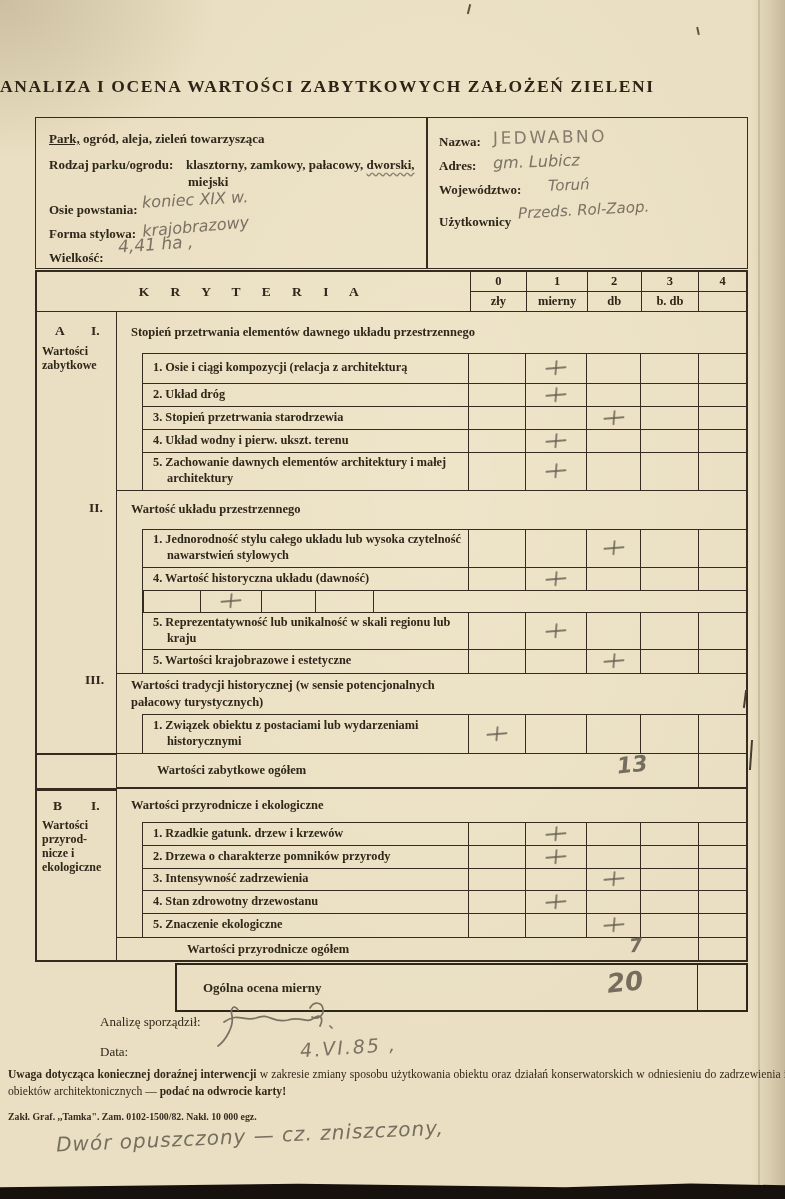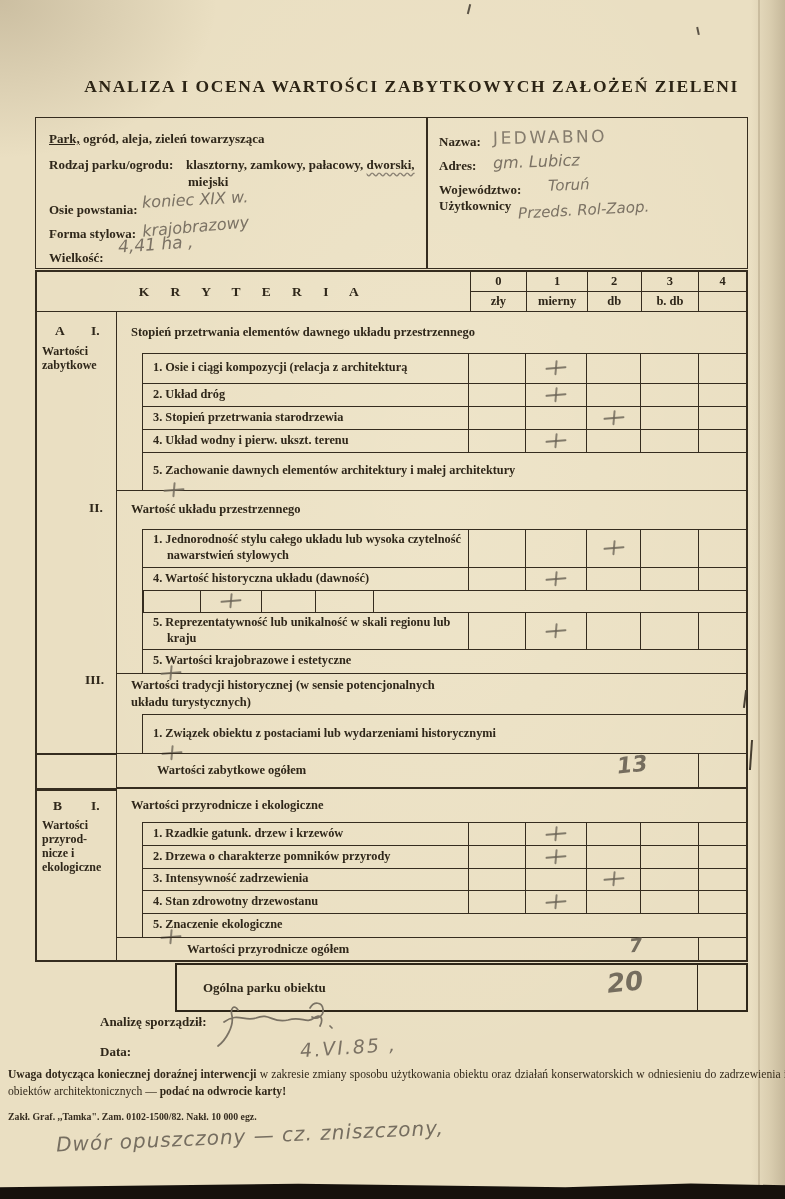--- a/index.html
+++ b/index.html
@@ -10,21 +10,21 @@
         background:radial-gradient(ellipse at 0% 0%,rgba(95,75,45,.22),rgba(95,75,45,0) 70%);}
   .shade-right{position:absolute;right:0;top:0;width:34px;height:100%;pointer-events:none;
         background:linear-gradient(to right,rgba(120,98,62,0),rgba(120,98,62,.14) 55%,rgba(92,72,42,.26));}
   .paper-crease{position:absolute;top:0;bottom:0;left:758px;width:2px;background:rgba(100,80,50,.20);}
   .shade-soft{position:absolute;inset:0;pointer-events:none;
         background:radial-gradient(ellipse at 55% 40%,rgba(255,250,230,.20),rgba(0,0,0,0) 60%);}
   .bottom-bar{position:absolute;left:0;right:0;bottom:0;height:19px;background:#16110c;
         clip-path:polygon(0 38%,38% 20%,72% 38%,88% 18%,100% 28%,100% 100%,0 100%);}
   
   .lbl{font-weight:bold;font-size:13px;}
-  .title{position:absolute;left:0;right:46px;top:76px;text-align:right;font-weight:bold;
+  .title{position:absolute;left:0;right:46px;top:76px;text-align:left;font-weight:bold;
          font-size:17.5px;letter-spacing:1.6px;color:#2c2415;}
   
   .hw{position:absolute;font-family:"DejaVu Sans",sans-serif;font-style:italic;color:#7b7264;
       font-size:15px;white-space:nowrap;}
   .hw-caps{font-style:normal;letter-spacing:2.5px;font-size:17px;color:#857c6d;}
   .hw-num{font-style:italic;color:#756d5e;}
   
   .info-box{position:absolute;left:35px;top:117px;width:711px;height:150px;border:1.8px solid #352c1f;}
   .info-div{position:absolute;left:390px;top:0;bottom:0;width:1.8px;background:#352c1f;}
   .underl{text-decoration:underline;}
@@ -48,38 +48,38 @@
   .side-line{position:absolute;left:0;right:0;height:1.5px;background:#352c1f;}
   .side-line.thick{height:2.5px;}
   .content{flex:1;display:flex;flex-direction:column;}
   .sec-head{display:flex;align-items:center;padding-left:14px;}
   .sec-head.bt{border-top:1.5px solid #352c1f;}
   .sec-head.btk{border-top:2.5px solid #352c1f;}
   .sec-head span{max-width:460px;line-height:1.35;}
   .sec-head.narrow span{max-width:330px;}
   .rows{margin-left:25px;border-left:1.5px solid #352c1f;border-top:1.5px solid #352c1f;}
   .row{display:flex;border-bottom:1.5px solid #352c1f;}
-  .row:last-child{border-bottom:none;flex-direction:column;}
+  .row:last-child{border-bottom:none;}
   .rl{flex:1;display:flex;flex-direction:column;justify-content:center;}
   .rl span{display:block;padding-left:24px;padding-right:4px;text-indent:-14px;line-height:1.3;font-size:12.3px;}
   .sc{position:relative;flex:none;border-left:1.5px solid #352c1f;}
   .sc.marked::before{content:"";position:absolute;left:50%;top:50%;width:21px;height:2px;
        background:#6e6759;opacity:.85;transform:translate(-50%,-50%) rotate(-5deg);border-radius:2px;}
   .sc.marked::after{content:"";position:absolute;left:50%;top:50%;width:2px;height:15px;
        background:#6e6759;opacity:.8;transform:translate(-50%,-52%) rotate(5deg);border-radius:2px;}
   .total-row{position:relative;display:flex;border-top:1.5px solid #352c1f;align-items:center;}
   .total-row .tl{flex:1;}
   .sc4{width:48px;align-self:stretch;border-left:1.5px solid #352c1f;}
   
   .overall-box{position:absolute;left:175px;top:963px;width:573px;height:49px;border:2.6px solid #2e2619;
       box-sizing:border-box;display:flex;align-items:center;font-weight:bold;font-size:13px;}
   .overall-box .tl{flex:1;padding-left:26px;}
   .overall-box .sc4{border-left:1.8px solid #2e2619;}
   
-  .foot-lbl{position:absolute;font-weight:bold;font-size:13px;}
+  .foot-lbl{position:absolute;font-weight:normal;font-size:13px;}
   .note{position:absolute;left:8px;top:1066px;width:779px;font-size:11.6px;line-height:1.5;
         text-align:justify;color:#31281a;}
   .note b{font-weight:bold;}
   .print-info{position:absolute;left:8px;top:1111px;font-size:9.8px;font-weight:bold;color:#352c1f;}
   .bottom-note{position:absolute;left:56px;top:1124px;font-size:20px;letter-spacing:1px;
         transform:rotate(-2.5deg);color:#766e60;}
   .sig-svg{position:absolute;left:210px;top:996px;}
   .pen-mark{position:absolute;background:#463e30;}
   .tick{position:absolute;background:#5c5447;}
 </style>
@@ -102,21 +102,21 @@
     <div class="lbl" style="position:absolute;left:13px;top:84px;">Osie powstania:</div>
     <div class="lbl" style="position:absolute;left:13px;top:108px;">Forma stylowa:</div>
     <div class="lbl" style="position:absolute;left:13px;top:132px;">Wielkość:</div>
     <div class="hw" style="left:106px;top:72px;font-size:16px;transform:rotate(-3deg);">koniec XIX w.</div>
     <div class="hw" style="left:106px;top:99px;font-size:16px;transform:rotate(-5deg);">krajobrazowy</div>
     <div class="hw" style="left:82px;top:116px;font-size:17px;transform:rotate(-4deg);">4,41 ha ,</div>
 
     <div class="lbl" style="position:absolute;left:403px;top:16px;">Nazwa:</div>
     <div class="lbl" style="position:absolute;left:403px;top:40px;">Adres:</div>
     <div class="lbl" style="position:absolute;left:403px;top:64px;">Województwo:</div>
-    <div class="lbl" style="position:absolute;left:403px;top:80px;">Użytkownicy</div>
+    <div class="lbl" style="position:absolute;left:403px;top:96px;">Użytkownicy</div>
     <div class="hw hw-caps" style="left:457px;top:9px;transform:rotate(-1deg);">JEDWABNO</div>
     <div class="hw" style="left:457px;top:34px;font-size:16px;transform:rotate(-2deg);">gm. Lubicz</div>
     <div class="hw" style="left:512px;top:58px;font-size:15px;transform:rotate(-2deg);">Toruń</div>
     <div class="hw" style="left:482px;top:83px;font-size:15px;transform:rotate(-3deg);">Przeds. Rol-Zaop.</div>
   </div>
 
   <div class="crit">
     <div class="crit-head">
       <div class="kry-cell">K R Y T E R I A</div>
       <div class="gcol w0">
@@ -262,21 +262,21 @@
               </div>
             <div class="sc w0"></div>
               <div class="sc w1"></div>
               <div class="sc w2 marked"></div>
               <div class="sc w3"></div>
               <div class="sc w4"></div>
           </div>
         </div>
 
         <div class="sec-head bt narrow" style="height:42px;">
-            <span>Wartości tradycji historycznej (w sensie potencjonalnych układu turystycznych)</span>
+            <span>Wartości tradycji historycznej (w sensie potencjonalnych pałacowy turystycznych)</span>
           </div>
         <div class="rows">
           <div class="row" style="height:38px;">
             <div class="rl">
                 <span>1. Związek obiektu z postaciami lub wydarzeniami historycznymi</span>
               </div>
             <div class="sc w0 marked"></div>
               <div class="sc w1"></div>
               <div class="sc w2"></div>
               <div class="sc w3"></div>
@@ -350,21 +350,21 @@
           <div class="tl" style="padding-left:70px;">Wartości przyrodnicze ogółem</div>
           <div class="hw hw-num" style="left:512px;top:-4px;font-size:19px;transform:rotate(-5deg);">7</div>
           <div class="sc4"></div>
         </div>
 
       </div>
     </div>
   </div>
 
   <div class="overall-box">
-    <div class="tl">Ogólna parku obiektu</div>
+    <div class="tl">Ogólna ocena mierny</div>
     <div class="hw hw-num" style="left:430px;top:2px;font-size:26px;transform:rotate(-6deg);">20</div>
     <div class="sc4"></div>
   </div>
 
   <div class="foot-lbl" style="left:100px;top:1014px;">Analizę sporządził:</div>
   <svg class="sig-svg" width="140" height="52" viewBox="0 0 140 52">
     <path d="M28,14 C24,8 20,12 22,20 C24,30 16,44 8,50 M14,26 C28,16 34,26 46,22 C60,16 62,28 78,24 C92,20 96,28 104,22 C110,17 114,22 110,30 M100,12 C104,5 112,6 113,13 C114,20 107,24 102,21 M120,30 l2,2" fill="none" stroke="#7a7264" stroke-width="1.7" stroke-linecap="round"></path>
   </svg>
   <div class="foot-lbl" style="left:100px;top:1044px;">Data:</div>
   <div class="hw" style="left:300px;top:1036px;font-size:19px;transform:rotate(-4deg);letter-spacing:2px;">4.VI.85 ,</div>

